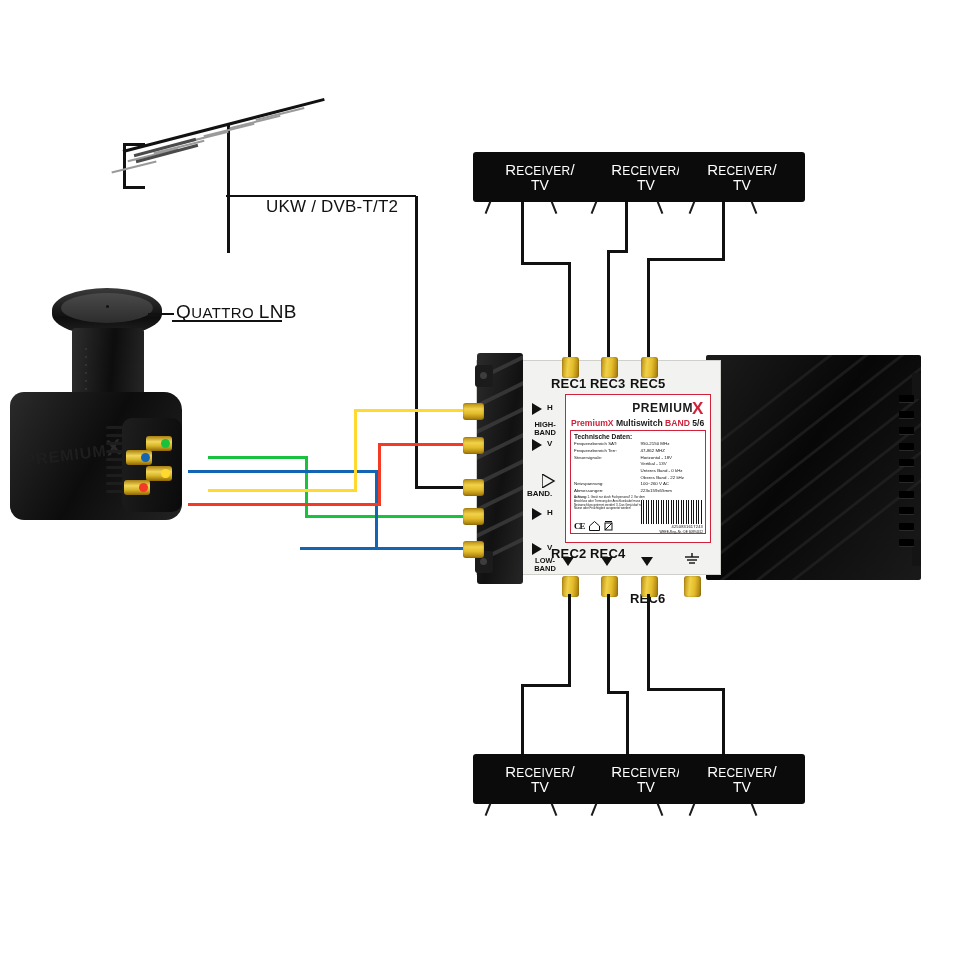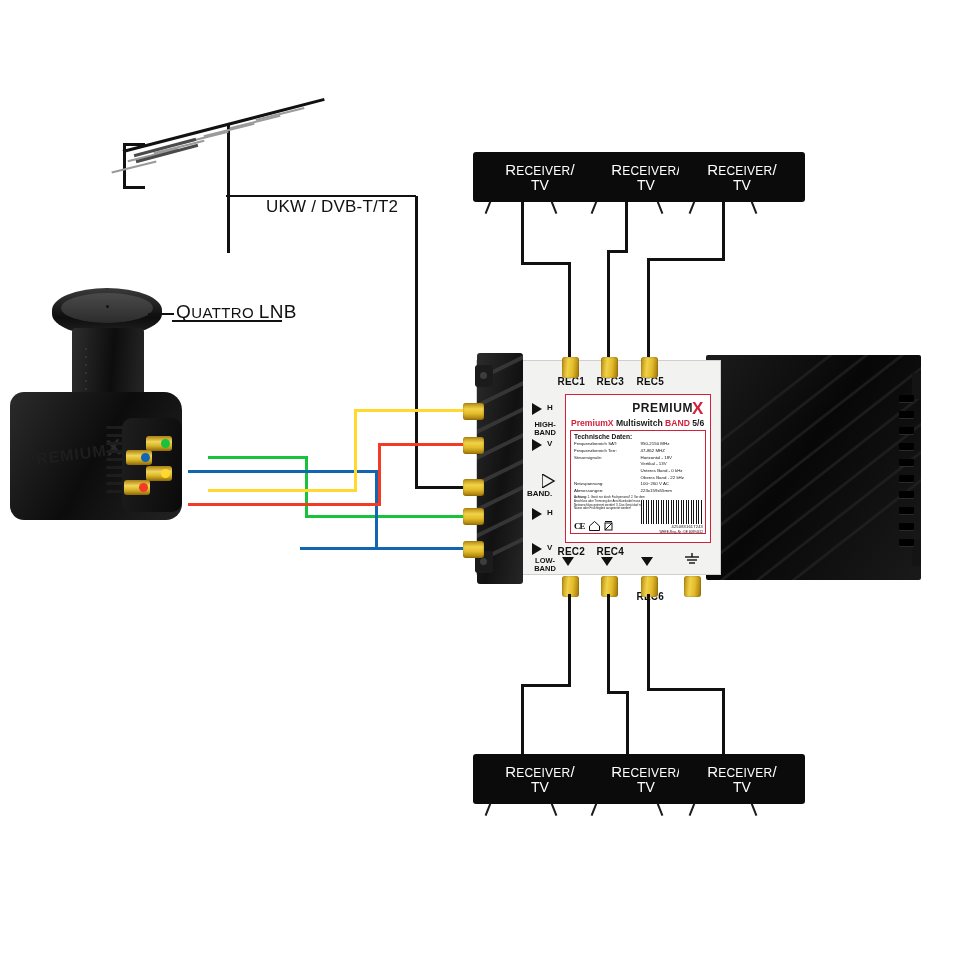--- a/index.html
+++ b/index.html
@@ -46,22 +46,22 @@
     background:#1b1b1b;border-radius:3px;}
   .ms-ear:after{content:"";position:absolute;left:5px;top:7px;width:7px;height:7px;
     border-radius:50%;background:#3d3d3d;}
 
   .f-con{position:absolute;width:17px;height:21px;border-radius:3px;
     background:linear-gradient(95deg,#b8890d,#f0d24a 35%,#e4bc2a 62%,#9e7409);
     box-shadow:inset 0 0 2px rgba(0,0,0,.35);}
   .f-con.side{width:21px;height:17px;
     background:linear-gradient(180deg,#b8890d,#f0d24a 35%,#e4bc2a 62%,#9e7409);}
 
-  .port-lbl{position:absolute;font-size:10px;font-weight:bold;color:#111;
-    letter-spacing:.2px;text-align:right;}
+  .port-lbl{position:absolute;font-size:13px;font-weight:bold;color:#111;
+    letter-spacing:.2px;text-align:left;}
   .tri-up,.tri-dn{position:absolute;width:0;height:0;
     border-left:6px solid transparent;border-right:6px solid transparent;}
   .tri-up{border-bottom:9px solid #111;}
   .tri-dn{border-top:9px solid #111;}
   .tri-rt{position:absolute;width:0;height:0;border-top:6px solid transparent;
     border-bottom:6px solid transparent;border-left:10px solid #111;}
   .tri-rt-o{position:absolute;width:0;height:0;border-top:7px solid transparent;
     border-bottom:7px solid transparent;border-left:12px solid transparent;}
   .side-lbl{position:absolute;font-size:8px;font-weight:bold;color:#111;}
   .band-lbl{position:absolute;font-size:7.5px;font-weight:bold;color:#111;

